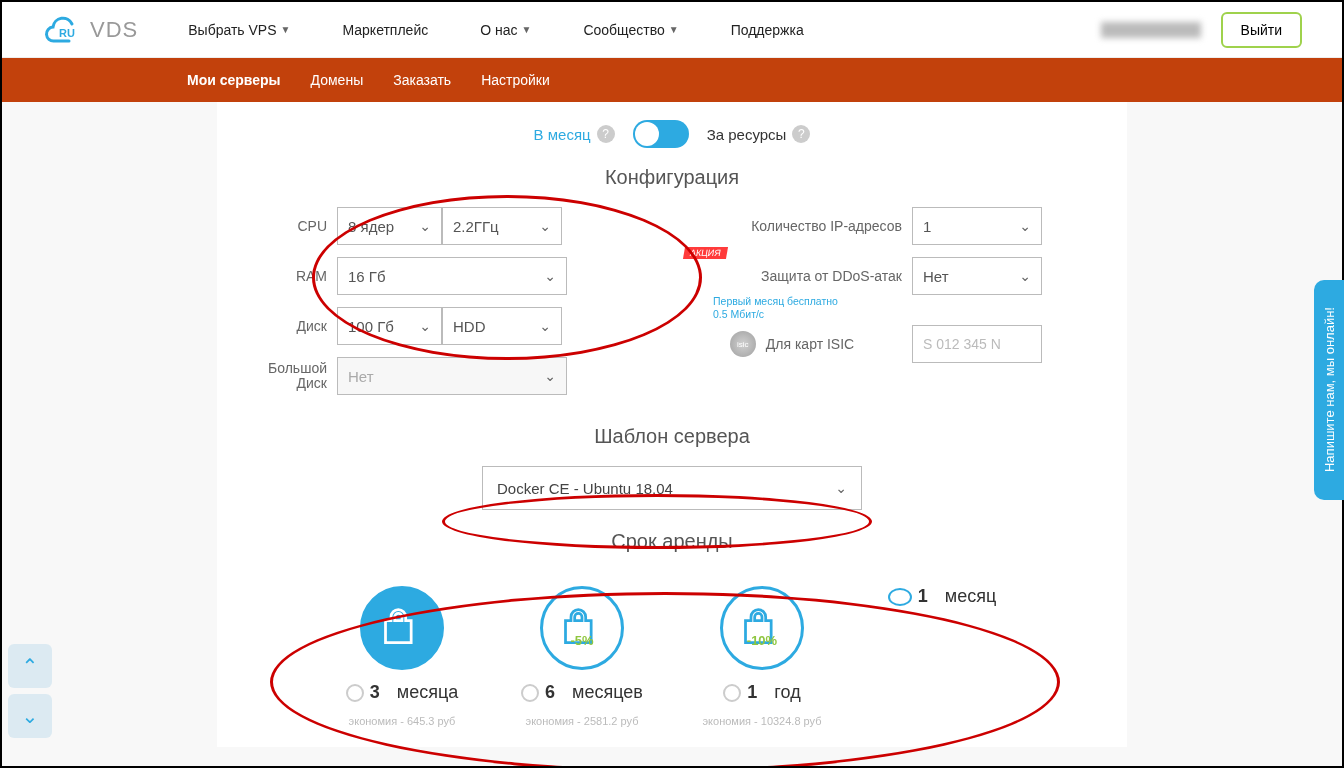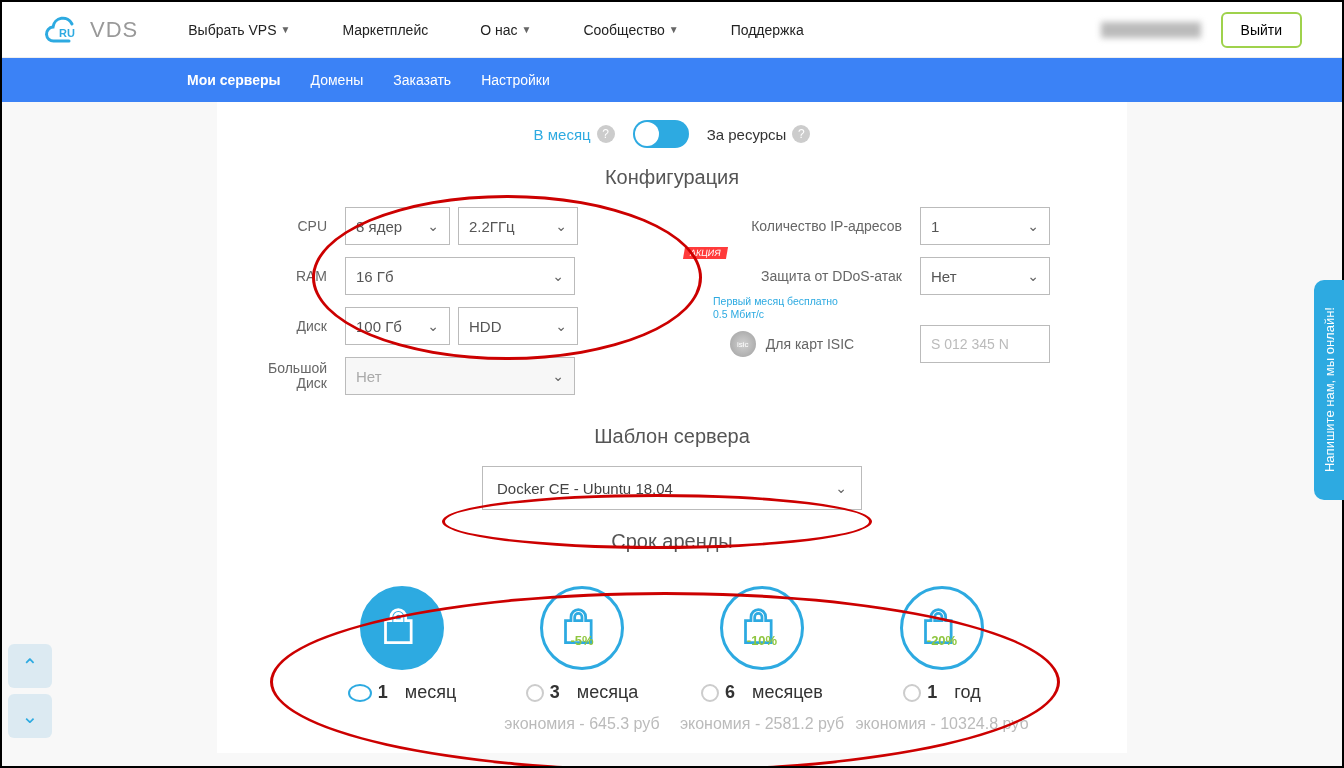--- a/index.html
+++ b/index.html
@@ -6,35 +6,35 @@
   body { font-family: Arial, Helvetica, sans-serif; font-size: 14px; color: #333; background: #f8f8f8; width: 1344px; height: 768px; overflow: hidden; position: relative; border: 2px solid #000; }
   .topbar { height: 56px; background: #fff; display: flex; align-items: center; padding: 0 40px; border-bottom: 1px solid #eee; }
   .logo { display: flex; align-items: center; gap: 6px; margin-right: 50px; }
   .logo-vds { font-size: 22px; color: #999; letter-spacing: 1px; }
   .mainnav { display: flex; gap: 52px; flex: 1; }
   .mainnav-item { color: #222; cursor: pointer; display: flex; align-items: center; gap: 4px; font-size: 14px; }
   .caret { font-size: 10px; color: #666; }
   .user-area { display: flex; align-items: center; gap: 20px; }
   .user-name { filter: blur(3px); background: #bbb; width: 100px; height: 16px; }
   .logout-btn { border: 2px solid #9fd24c; border-radius: 6px; padding: 8px 18px; background: #fff; cursor: pointer; font-size: 14px; }
-  .subbar { height: 44px; background: #3b82f6; display: flex; align-items: center; padding: 0 185px; gap: 30px; }
+  .subbar { height: 44px; background: #c2410c; display: flex; align-items: center; padding: 0 185px; gap: 30px; }
   .subbar-item { color: #fff; cursor: pointer; font-size: 14px; }
   .subbar-item.active { font-weight: bold; }
   .page { display: flex; justify-content: center; padding-top: 0; }
   .content { width: 910px; background: #fff; display: flex; flex-direction: column; align-items: center; position: relative; padding-bottom: 20px; }
   .billing-row { display: flex; align-items: center; gap: 18px; margin-top: 18px; margin-bottom: 18px; }
   .bill-label { font-size: 15px; display: flex; align-items: flex-end; gap: 6px; }
   .bill-label.active { color: #2daae1; }
   .help-dot { width: 18px; height: 18px; background: #ccc; border-radius: 50%; color: #fff; font-size: 12px; display: inline-flex; align-items: center; justify-content: center; }
   .toggle { width: 56px; height: 28px; background: #2daae1; border-radius: 14px; position: relative; cursor: pointer; }
   .toggle-knob { width: 24px; height: 24px; background: #fff; border-radius: 50%; position: absolute; top: 2px; left: 2px; }
   .section-title { font-size: 20px; color: #555; margin-bottom: 18px; }
   .config-grid { display: grid; grid-template-columns: 420px 420px; gap: 0; margin-bottom: 30px; position: relative; }
   .config-col { display: flex; flex-direction: column; gap: 12px; }
-  .cfg-row { display: flex; align-items: center; gap: 8px; position: relative; }
+  .cfg-row { display: flex; align-items: center; gap: 0; position: relative; }
   .cfg-row .lbl { width: 85px; text-align: right; color: #666; font-size: 14px; padding-right: 10px; }
   .cfg-row .lbl.two { line-height: 1.1; }
   .sel { border: 1px solid #bbb; height: 38px; display: flex; align-items: center; justify-content: space-between; padding: 0 10px; background: #fff; cursor: pointer; font-size: 15px; color: #555; }
   .sel.w110 { width: 105px; }
   .sel.w120 { width: 120px; }
   .sel.w230 { width: 230px; }
   .sel.w130 { width: 130px; }
   .sel.disabled { background: #f7f7f7; color: #aaa; }
   .chev { font-size: 14px; color: #666; }
   .txt-input { border: 1px solid #bbb; height: 38px; width: 130px; padding: 0 10px; font-size: 14px; color: #555; }
@@ -44,21 +44,21 @@
   .isic-badge { width: 26px; height: 26px; background: radial-gradient(#d0d0d0,#a0a0a0); border-radius: 50%; display: inline-flex; align-items: center; justify-content: center; color: #fff; font-size: 8px; margin-left: -30px; margin-right: 4px; }
   .template-sel { border: 1px solid #bbb; height: 44px; width: 380px; display: flex; align-items: center; justify-content: space-between; padding: 0 14px; font-size: 15px; color: #444; cursor: pointer; margin-bottom: 20px; }
   .bag { width: 84px; height: 84px; border: 3px solid #2daae1; border-radius: 50%; display: flex; align-items: center; justify-content: center; position: relative; }
   .bag.active { background: #2daae1; }
   .bag svg { width: 44px; height: 44px; }
   .bag-pct { position: absolute; font-size: 13px; font-weight: bold; color: #8fc63f; top: 44px; }
   .radio-row { display: flex; align-items: center; gap: 6px; font-size: 18px; }
   .rad { width: 18px; height: 18px; border: 2px solid #2daae1; border-radius: 50%; display: inline-flex; align-items: center; justify-content: center; }
   .rad.sel::after { content: ""; width: 10px; height: 10px; background: #2daae1; border-radius: 50%; }
   .rad.unsel { border-color: #ccc; }
-  .savings { font-size: 16px; color: #bbb; }
+  .savings { font-size: 11px; color: #bbb; }
   .side-arrows { position: fixed; left: 8px; bottom: 30px; display: flex; flex-direction: column; gap: 6px; }
   .arrow-btn { width: 44px; height: 44px; background: #dceaf2; border: none; border-radius: 6px; cursor: pointer; display: flex; align-items: center; justify-content: center; color: #2daae1; font-size: 20px; }
   .chat-tab { position: fixed; right: 0; top: 280px; width: 30px; height: 220px; background: #2daae1; border-radius: 10px 0 0 10px; display: flex; align-items: center; justify-content: center; }
   .chat-tab span { writing-mode: vertical-rl; transform: rotate(180deg); color: #fff; font-size: 13px; }
   .highlight-ellipse { position: absolute; border: 3px solid #c00; border-radius: 50%; pointer-events: none; }
   .hl1 { left: 310px; top: 193px; width: 390px; height: 165px; }
   .hl2 { left: 440px; top: 492px; width: 430px; height: 55px; }
   .hl3 { left: 268px; top: 590px; width: 790px; height: 180px; }
   .rent-grid { display: grid; grid-template-columns: repeat(4, 180px); justify-content: center; width: 100%; row-gap: 12px; margin-top: 15px; }
   .rent-grid .cell { display: flex; flex-direction: column; align-items: center; }
@@ -218,28 +218,20 @@
       </div>
         </div>
       <div class="cell">
           <div class="bag">
         <svg viewBox="0 0 24 24">
               <path d="M6 8V6a4 4 0 0 1 8 0v2h3v12H3V8h3zm2 0h4V6a2 2 0 0 0-4 0v2z" fill="none" stroke="#2daae1" stroke-width="1.5"></path>
             </svg>
         <span class="bag-pct">-10%</span>
       </div>
         </div>
-      <div class="cell">
-          <div class="bag">
-        <svg viewBox="0 0 24 24">
-              <path d="M6 8V6a4 4 0 0 1 8 0v2h3v12H3V8h3zm2 0h4V6a2 2 0 0 0-4 0v2z" fill="none" stroke="#2daae1" stroke-width="1.5"></path>
-            </svg>
-        <span class="bag-pct">-20%</span>
-      </div>
-        </div>
 
       <div class="cell">
           <div class="radio-row"><span class="rad sel"></span><b>1</b>&nbsp;<span>месяц</span></div>
         </div>
       <div class="cell">
           <div class="radio-row"><span class="rad unsel"></span><b>3</b>&nbsp;<span>месяца</span></div>
         </div>
       <div class="cell">
           <div class="radio-row"><span class="rad unsel"></span><b>6</b>&nbsp;<span>месяцев</span></div>
         </div>

